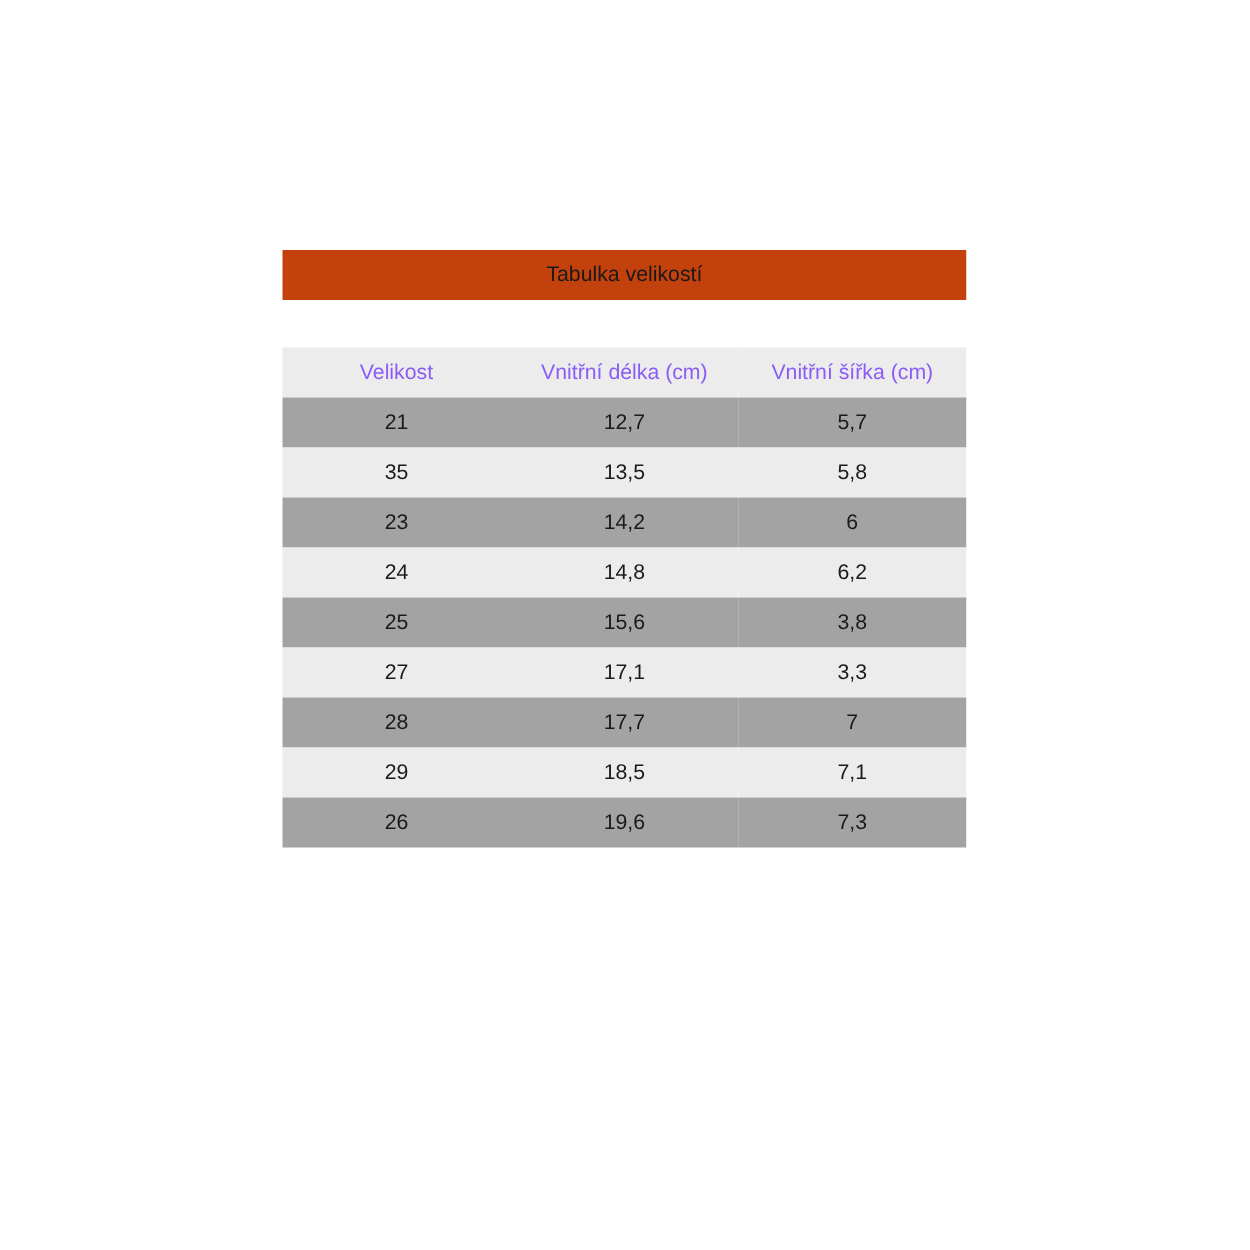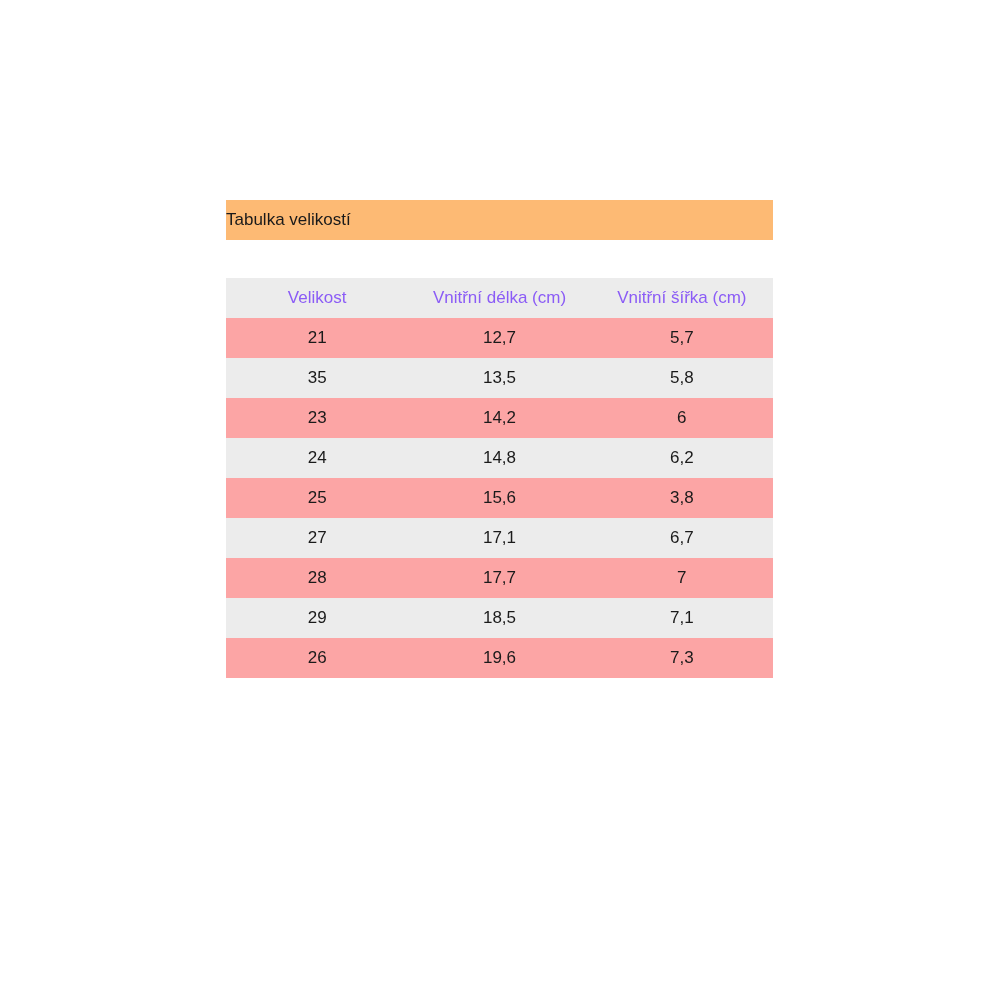--- a/index.html
+++ b/index.html
@@ -36,22 +36,22 @@
   }
 
   .size-table col {
     width: 33.3333%;
   }
 
   
   .table-caption {
     height: 40px;
     line-height: 40px;
-    background: #fdba74;
-    text-align: left;
+    background: #c2410c;
+    text-align: center;
     font-size: 17px;
     font-weight: 400;
     color: #1a1a1a;
     caption-side: top;
   }
 
   
   .spacer-row td {
     height: 38px;
     background: #ffffff;
@@ -72,21 +72,21 @@
   }
 
   .size-table tbody td {
     height: 40px;
     text-align: center;
     font-size: 17px;
     color: #1a1a1a;
     padding: 0;
     border: none;
     vertical-align: middle;
-    background: #fca5a5;
+    background: #a3a3a3;
   }
 
   .size-table tbody tr:nth-child(even) td {
     background: #ececec;
   }
 </style>
 </head>
 <body>
 
 <div class="page">
@@ -135,21 +135,21 @@
           <td>6,2</td>
         </tr>
         <tr>
           <td>25</td>
           <td>15,6</td>
           <td>3,8</td>
         </tr>
         <tr>
           <td>27</td>
           <td>17,1</td>
-          <td>6,7</td>
+          <td>3,3</td>
         </tr>
         <tr>
           <td>28</td>
           <td>17,7</td>
           <td>7</td>
         </tr>
         <tr>
           <td>29</td>
           <td>18,5</td>
           <td>7,1</td>

